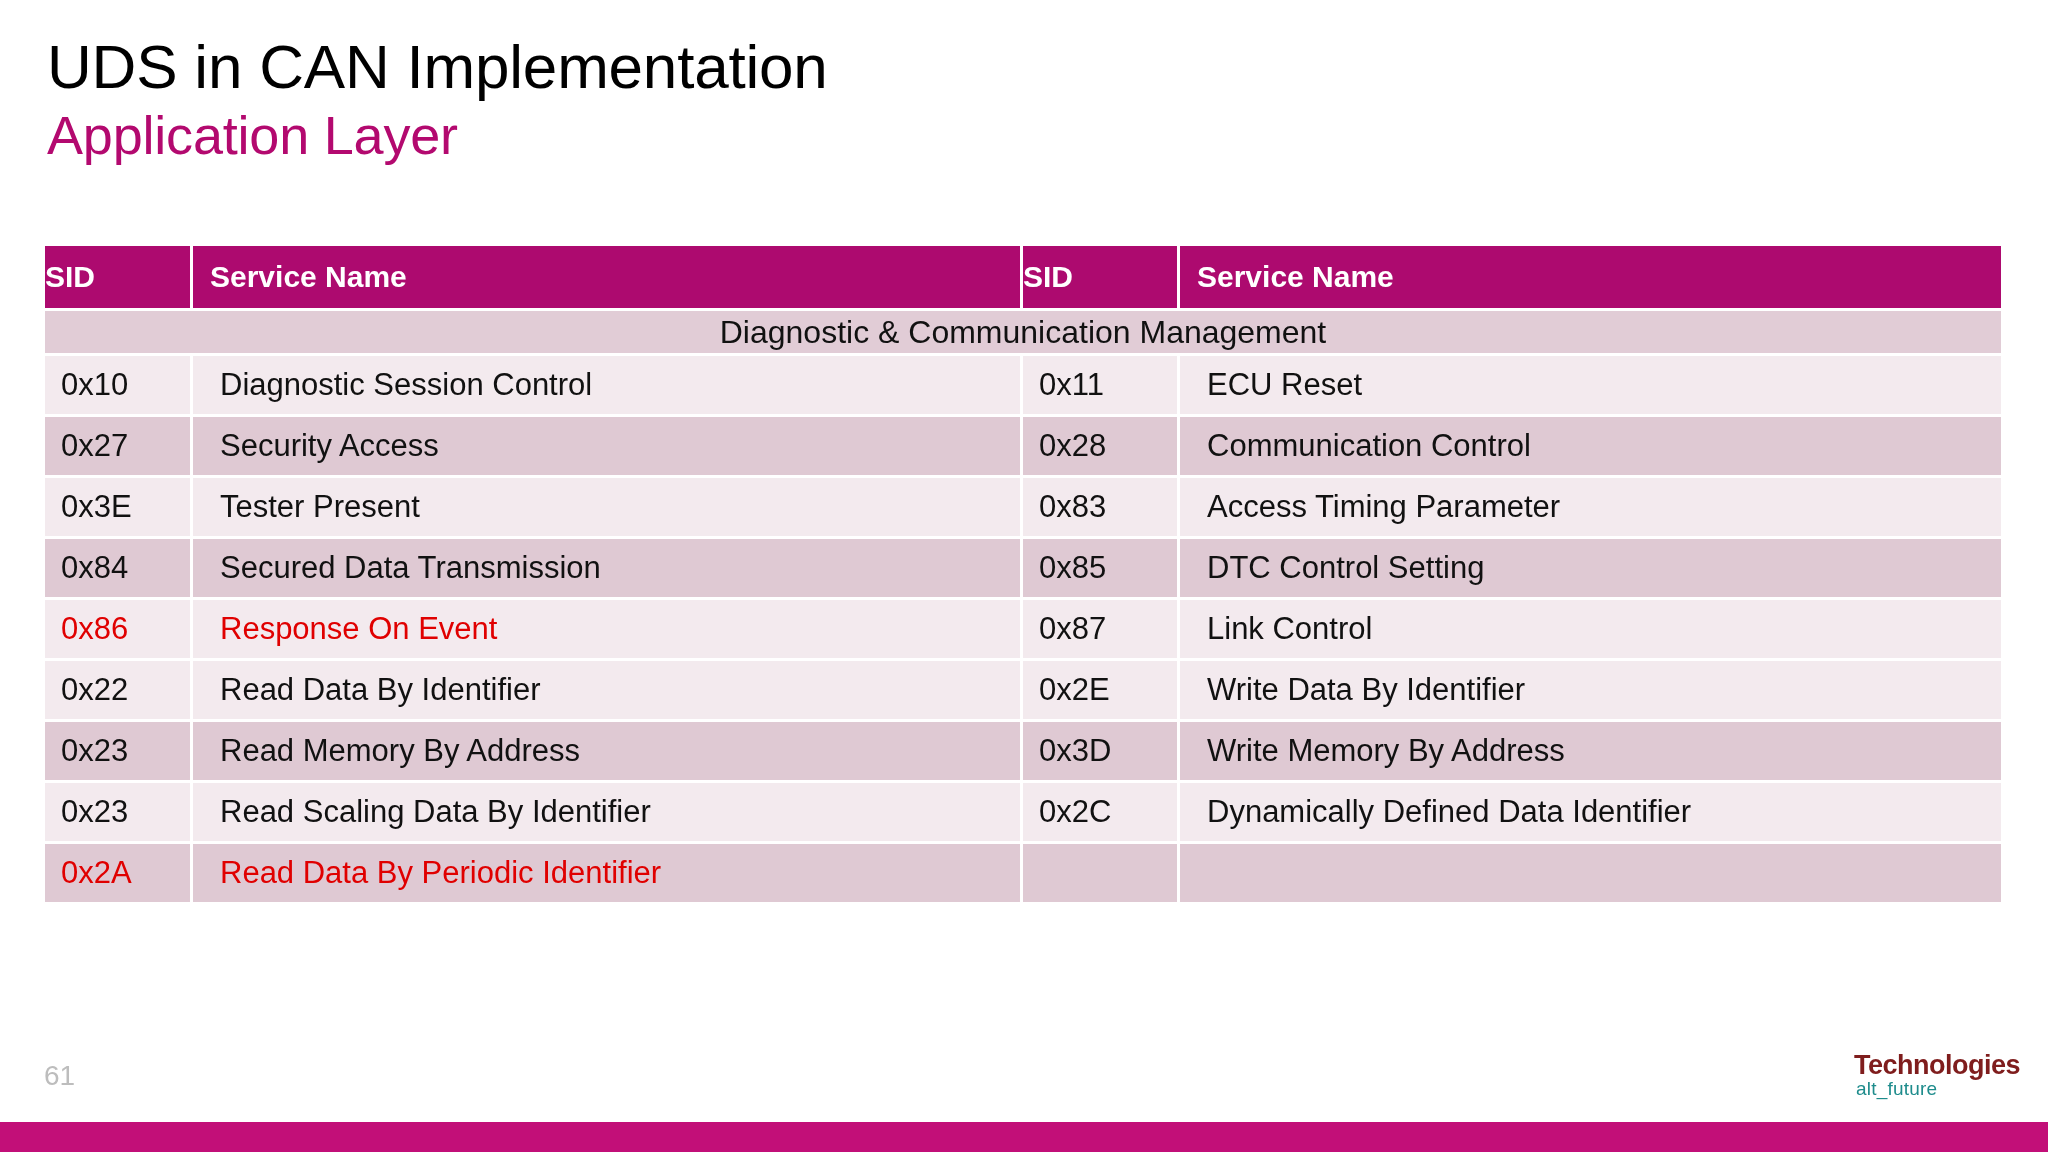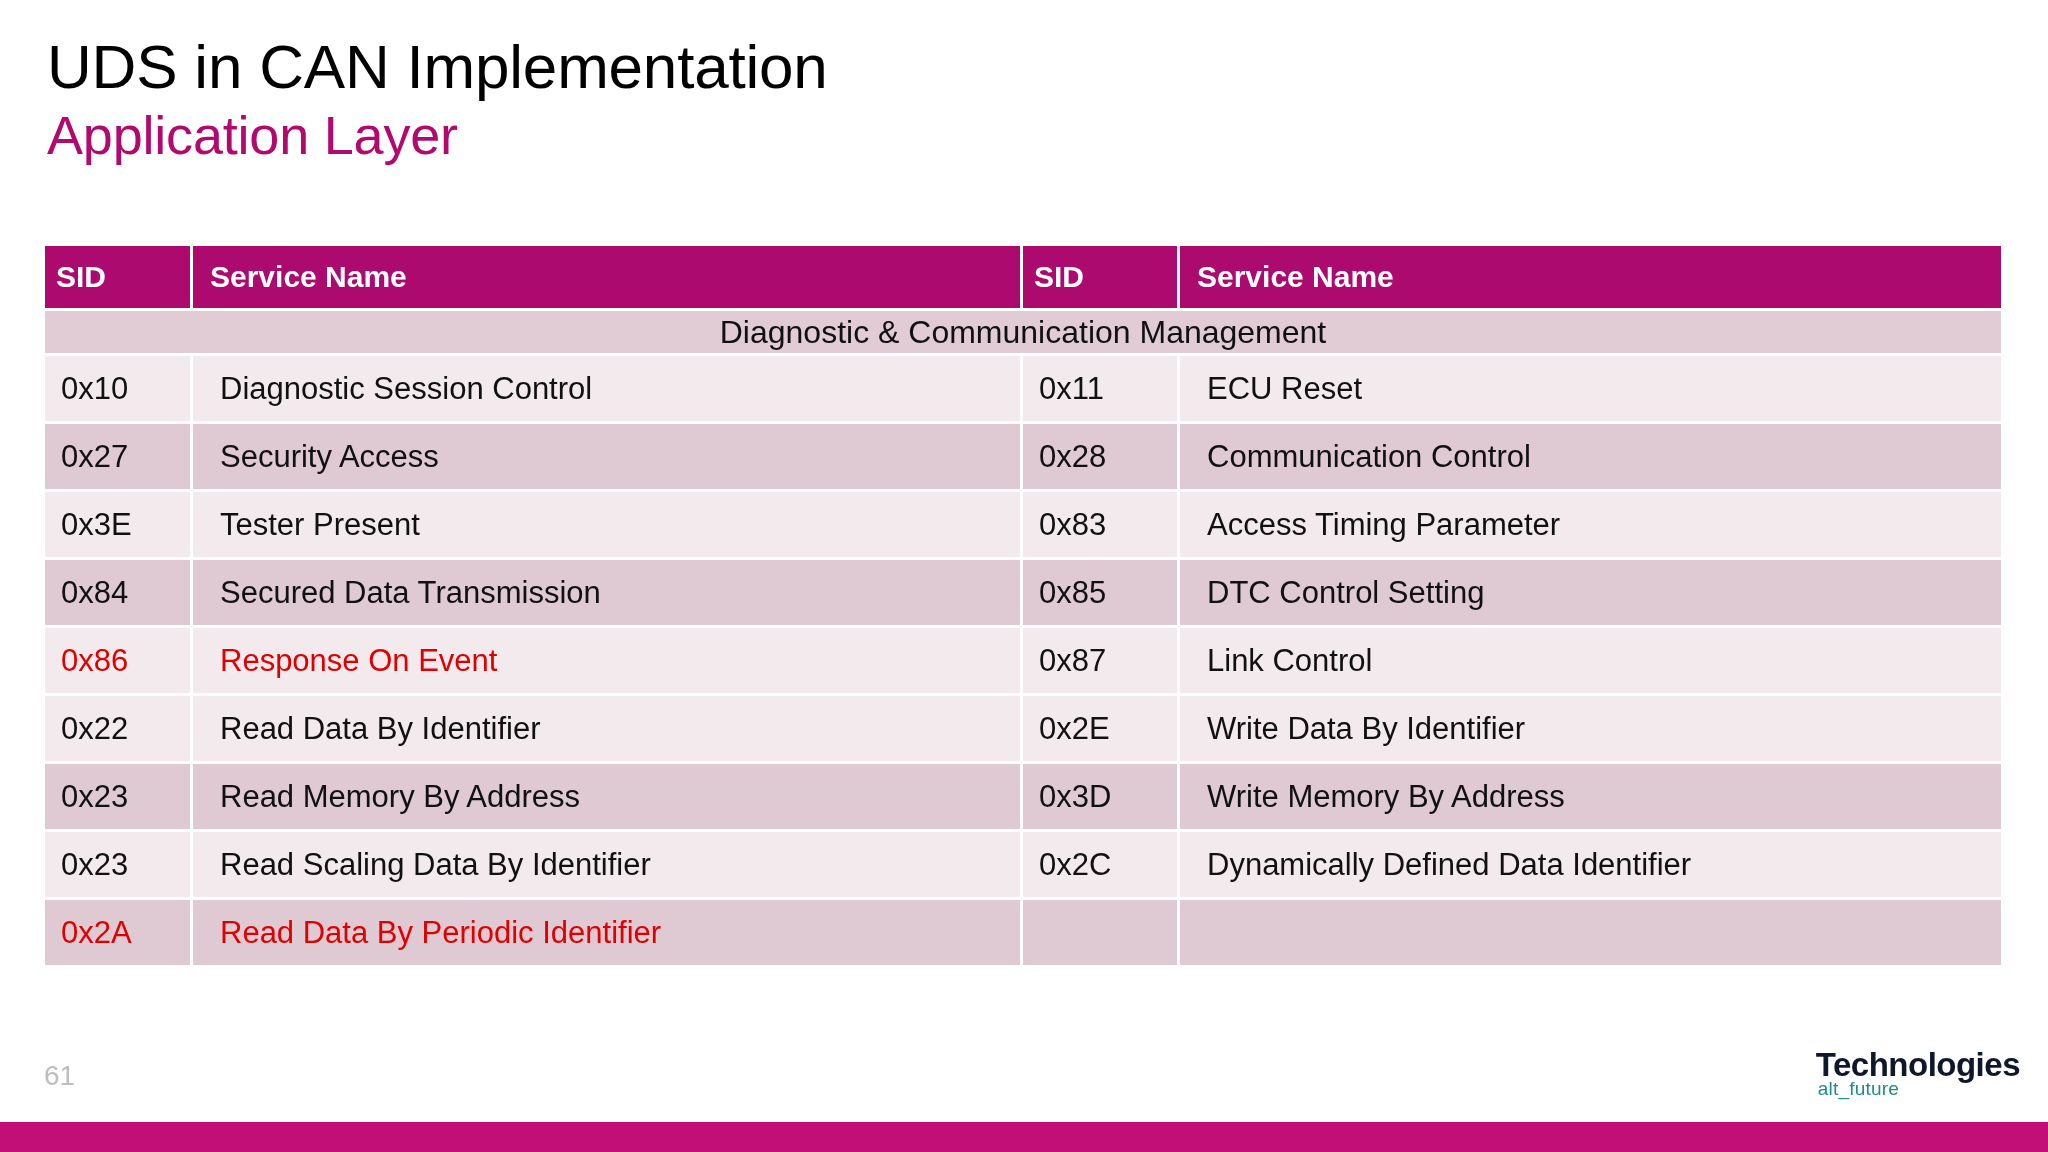--- a/index.html
+++ b/index.html
@@ -42,23 +42,23 @@
 
   
   .logo {
     position: absolute;
     right: 28px;
     bottom: 52px;
     text-align: left;
     z-index: 1;
   }
   .logo-main {
-    font-size: 33px;
+    font-size: 27px;
     font-weight: bold;
-    color: #0f172a;
+    color: #7f1d1d;
     line-height: 26px;
     letter-spacing: -0.5px;
   }
   .logo-sub {
     font-size: 19px;
     color: #1E8C8C;
     line-height: 22px;
     letter-spacing: 0.2px;
     padding-left: 2px;
   }
@@ -99,40 +99,40 @@
     background: #AD0A6F;
     color: #ffffff;
     font-size: 30px;
     font-weight: bold;
     height: 62px;
     text-align: left;
     vertical-align: middle;
     border-right: 3px solid #ffffff;
     box-sizing: border-box;
   }
-  tr.hdr th.pad-sid  { padding-left: 11px; }
+  tr.hdr th.pad-sid  { padding-left: 0; }
   tr.hdr th.pad-name { padding-left: 17px; }
   tr.hdr th:last-child { border-right: none; }
 
   
   tr.group td {
     background: #E1CCD6;
     height: 48px;
     text-align: center;
     vertical-align: middle;
     font-size: 32px;
     color: #111111;
     border-bottom: 3px solid #ffffff;
     border-top: 3px solid #ffffff;
     box-sizing: border-box;
   }
 
   
   tr.data td {
-    height: 68px;
+    height: 61px;
     vertical-align: middle;
     font-size: 31px;
     color: #111111;
     border-right: 3px solid #ffffff;
     border-bottom: 3px solid #ffffff;
     box-sizing: border-box;
   }
   tr.data td:last-child { border-right: none; }
   tr.data td.sid  { padding-left: 16px; }
   tr.data td.name { padding-left: 27px; }

